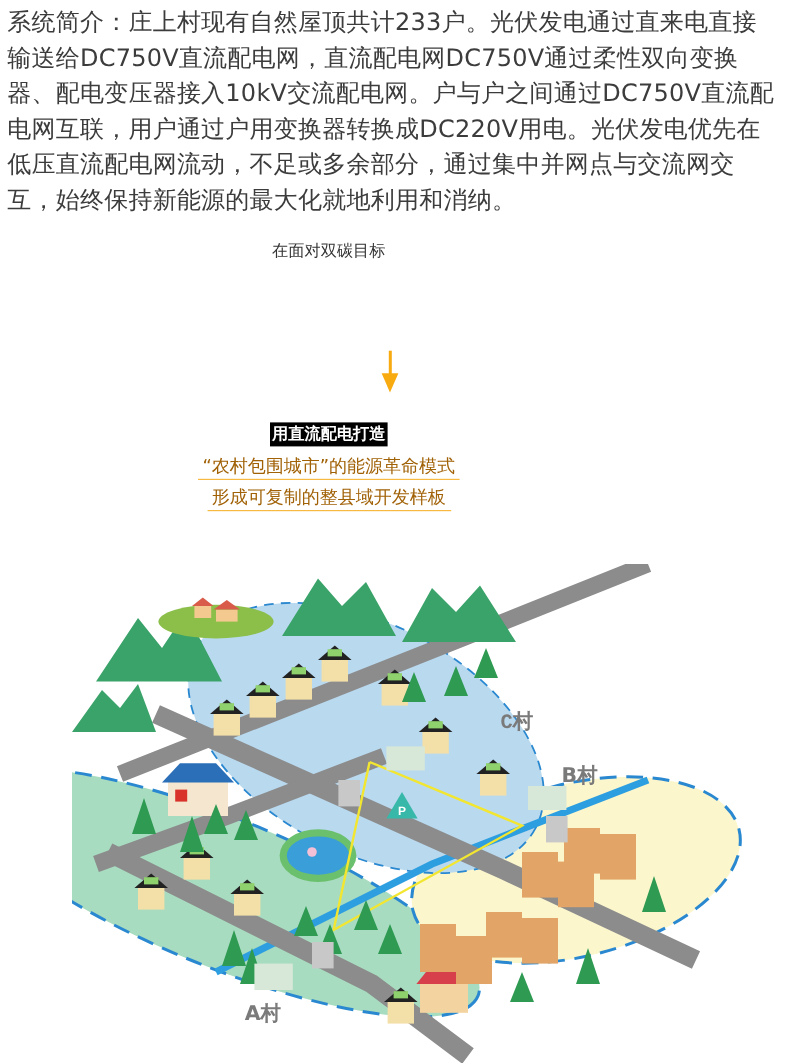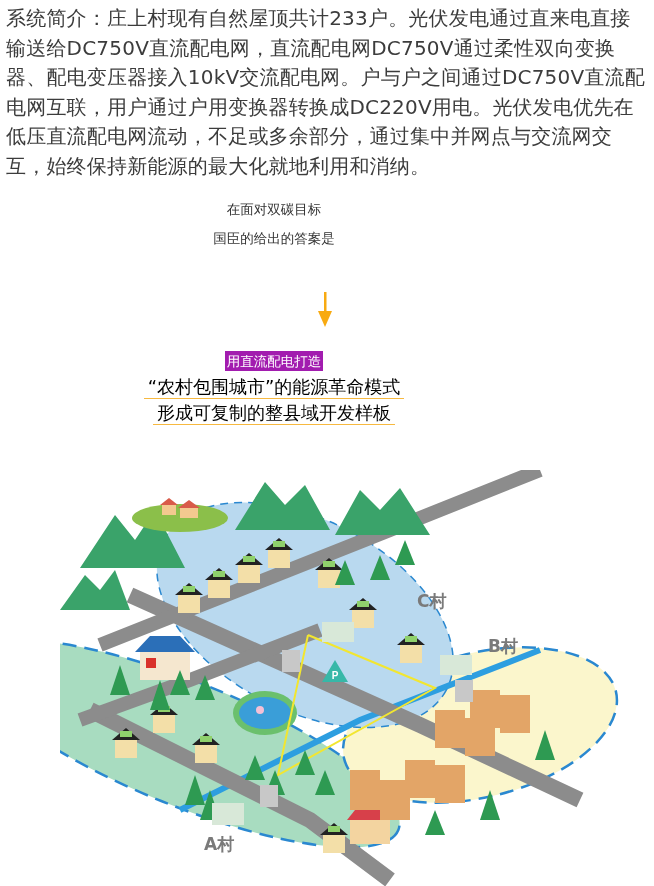--- a/index.html
+++ b/index.html
@@ -3,35 +3,34 @@
 <meta charset="utf-8">
 <style>
   html, body { margin: 0; padding: 0; background: #ffffff; }
   body { width: 654px; height: 886px; overflow: hidden; position: relative;
          font-family: "DejaVu Sans", "Liberation Sans", sans-serif; color: #3a3a3a; }
   .intro { position: absolute; left: 6px; top: 4px; width: 642px;
            font-size: 20px; line-height: 29.5px; letter-spacing: 0.2px; color: #3c3c3c; }
   .center-block { position: absolute; left: 0; width: 548px; text-align: center; }
   .q-line { font-size: 13.5px; line-height: 29px; color: #333; }
   .arrow { position: absolute; left: 317px; top: 292px; width: 16px; height: 36px; }
-  .highlight { display: inline-block; background: #a21caf; color: #fff; font-weight: normal;
+  .highlight { display: inline-block; background: #000000; color: #fff; font-weight: bold;
                font-size: 13.5px; padding: 1px 2px; line-height: 18px; }
-  .ul-line { display: inline-block; color: #000000; font-size: 18px; line-height: 20px;
+  .ul-line { display: inline-block; color: #a16207; font-size: 15px; line-height: 20px;
              border-bottom: 1.5px solid #f7b940; padding: 0 4px 1px; }
   .illus { position: absolute; left: 60px; top: 470px; width: 560px; height: 416px; }
   .vlabel { position: absolute; font-size: 17px; color: #7a7a7a; font-weight: bold; }
 </style>
 </head>
 <body>
 
 <div class="intro">系统简介：庄上村现有自然屋顶共计233户。光伏发电通过直来电直接输送给DC750V直流配电网，直流配电网DC750V通过柔性双向变换器、配电变压器接入10kV交流配电网。户与户之间通过DC750V直流配电网互联，用户通过户用变换器转换成DC220V用电。光伏发电优先在低压直流配电网流动，不足或多余部分，通过集中并网点与交流网交互，始终保持新能源的最大化就地利用和消纳。</div>
 
 <div class="center-block" style="top:195px;">
   <div class="q-line">在面对双碳目标</div>
-  <div class="q-line">国臣的给出的答案是</div>
 </div>
 
 <svg class="arrow" viewBox="0 0 16 36">
   <rect x="7" y="0" width="2.5" height="22" fill="#f8aa11"></rect>
   <polygon points="1,19 15,19 8,35" fill="#f8aa11"></polygon>
 </svg>
 
 <div class="center-block" style="top:351px;">
   <div><span class="highlight">用直流配电打造</span></div>
   <div style="margin-top:6px;"><span class="ul-line">“农村包围城市”的能源革命模式</span></div>
@@ -171,15 +170,15 @@
     </g>
 
     <rect x="222" y="180" width="18" height="22" fill="#c8c8c8"></rect>
     <rect x="200" y="315" width="18" height="22" fill="#c8c8c8"></rect>
     <rect x="395" y="210" width="18" height="22" fill="#c8c8c8"></rect>
     <rect x="152" y="333" width="32" height="22" fill="#d8e8d8"></rect>
     <rect x="262" y="152" width="32" height="20" fill="#d8e8d8"></rect>
     <rect x="380" y="185" width="32" height="20" fill="#d8e8d8"></rect>
   </svg>
   <div class="vlabel" style="left:128px; top:363px;margin-left:16px;">A村</div>
-  <div class="vlabel" style="left:428px; top:165px;">B村</div>
-  <div class="vlabel" style="left:357px; top:120px;">C村</div>
+  <div class="vlabel" style="left:408px; top:165px;">B村</div>
+  <div class="vlabel" style="left:357px; top:120px;font-family:Liberation Mono, monospace;">C村</div>
 </div>
 
 </body></html>

